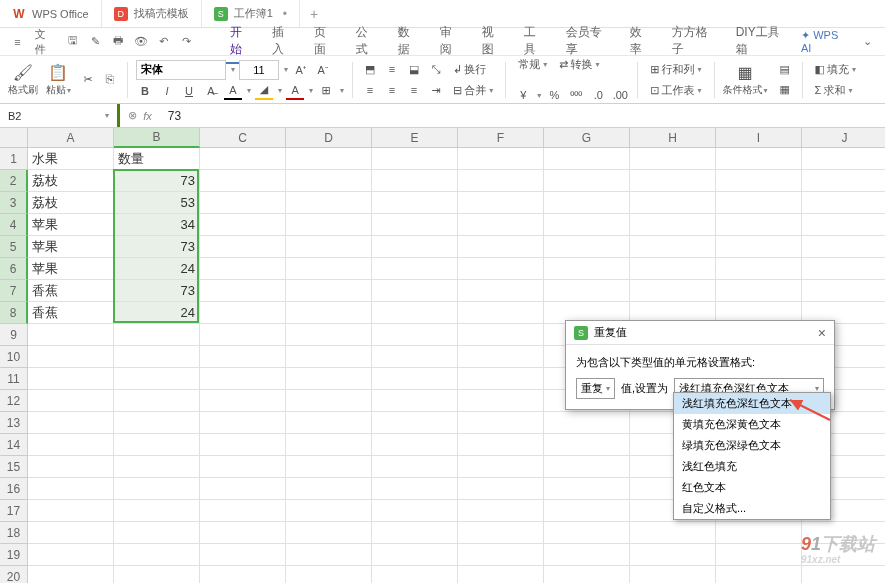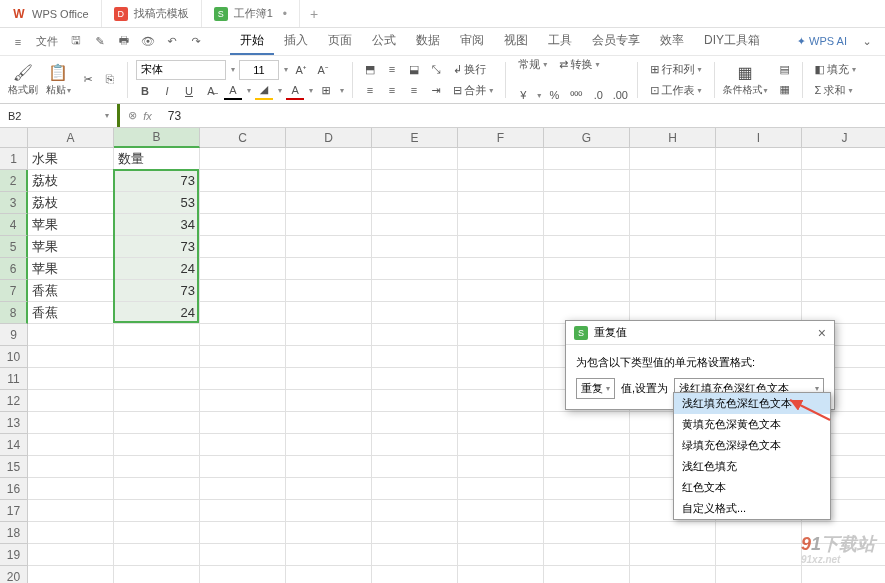--- a/index.html
+++ b/index.html
@@ -13,30 +13,30 @@
 .red-icon { background: #e74c3c; color: #fff; border-radius: 2px; font-size: 9px; width: 14px; height: 14px; display:flex; align-items:center; justify-content:center; }
 .green-icon { background: #4caf50; color: #fff; border-radius: 2px; font-size: 9px; width: 14px; height: 14px; display:flex; align-items:center; justify-content:center; }
 .tab-close { color: #999; font-size: 12px; margin-left: 4px; }
 .add-tab { padding: 0 10px; color: #999; font-size: 14px; }
 
 .menubar { height: 28px; background: #fff; display: flex; align-items: center; padding: 0 8px; gap: 4px; border-bottom: 1px solid #e8e8e8; }
 .menu-left { display: flex; align-items: center; gap: 4px; }
 .menu-icon { width: 20px; height: 20px; display: flex; align-items: center; justify-content: center; color: #666; font-size: 11px; cursor: pointer; }
 .menu-tabs { display: flex; gap: 0; margin-left: 20px; }
 .menu-tab { padding: 4px 10px; font-size: 12px; color: #666; cursor: pointer; }
-.menu-tab.active { color: #000000; border-bottom: 2px solid #4a7ab8; }
+.menu-tab.active { color: #4c1d95; border-bottom: 2px solid #4a7ab8; }
 .menu-right { margin-left: auto; display: flex; gap: 10px; align-items: center; }
 .ai-btn { color: #4a7ab8; font-size: 11px; }
 
 .ribbon { height: 48px; background: #fff; display: flex; align-items: center; padding: 2px 8px; gap: 8px; border-bottom: 1px solid #d0d0d0; }
 .ribbon-big-btn { display: flex; flex-direction: column; align-items: center; font-size: 10px; color: #555; cursor: pointer; gap: 1px; }
 .ribbon-big-icon { width: 20px; height: 20px; display: flex; align-items: center; justify-content: center; font-size: 16px; }
 .ribbon-sep { width: 1px; height: 36px; background: #e0e0e0; }
 .ribbon-row { display: flex; gap: 4px; align-items: center; }
-.font-select { height: 20px; font-size: 11px; border: 1px solid #ccc; background: #fff; padding: 2px 4px; }
+.font-select { height: 20px; font-size: 11px; border: 1px solid #ccc; background: #fff; padding: 2px 4px; font-weight: bold; }
 .size-select { width: 40px; height: 20px; font-size: 11px; border: 1px solid #ccc; background: #fff; text-align: center; }
 .small-btn { width: 18px; height: 18px; display: flex; align-items: center; justify-content: center; font-size: 11px; color: #555; cursor: pointer; }
 .dd { font-size: 8px; color: #888; margin-left: 1px; }
 .ribbon-label-btn { display: flex; align-items: center; font-size: 11px; color: #555; padding: 2px 4px; cursor: pointer; gap: 2px; }
 
 .formula-bar { height: 24px; background: #fff; display: flex; align-items: center; border-bottom: 1px solid #d0d0d0; }
 .name-box { width: 120px; height: 100%; border-right: 3px solid #4d7c0f; display: flex; align-items: center; padding: 0 8px; font-size: 11px; color: #333; }
 .fx-btns { display: flex; gap: 6px; padding: 0 8px; align-items: center; color: #888; font-size: 11px; }
 .formula-input { flex: 1; padding: 0 8px; font-size: 12px; color: #333; }
 
@@ -106,20 +106,21 @@
     <div class="menu-tab active">开始</div>
     <div class="menu-tab">插入</div>
     <div class="menu-tab">页面</div>
     <div class="menu-tab">公式</div>
     <div class="menu-tab">数据</div>
     <div class="menu-tab">审阅</div>
     <div class="menu-tab">视图</div>
     <div class="menu-tab">工具</div>
     <div class="menu-tab">会员专享</div>
     <div class="menu-tab">效率</div>
+    <div class="menu-tab">方方格子</div>
     <div class="menu-tab">DIY工具箱</div>
   </div>
   <div class="menu-right">
     <span class="ai-btn">✦ <span>WPS AI</span></span>
     <span class="menu-icon">⌄</span>
   </div>
 </div>
 
 <div class="ribbon">
   <div class="ribbon-big-btn">

